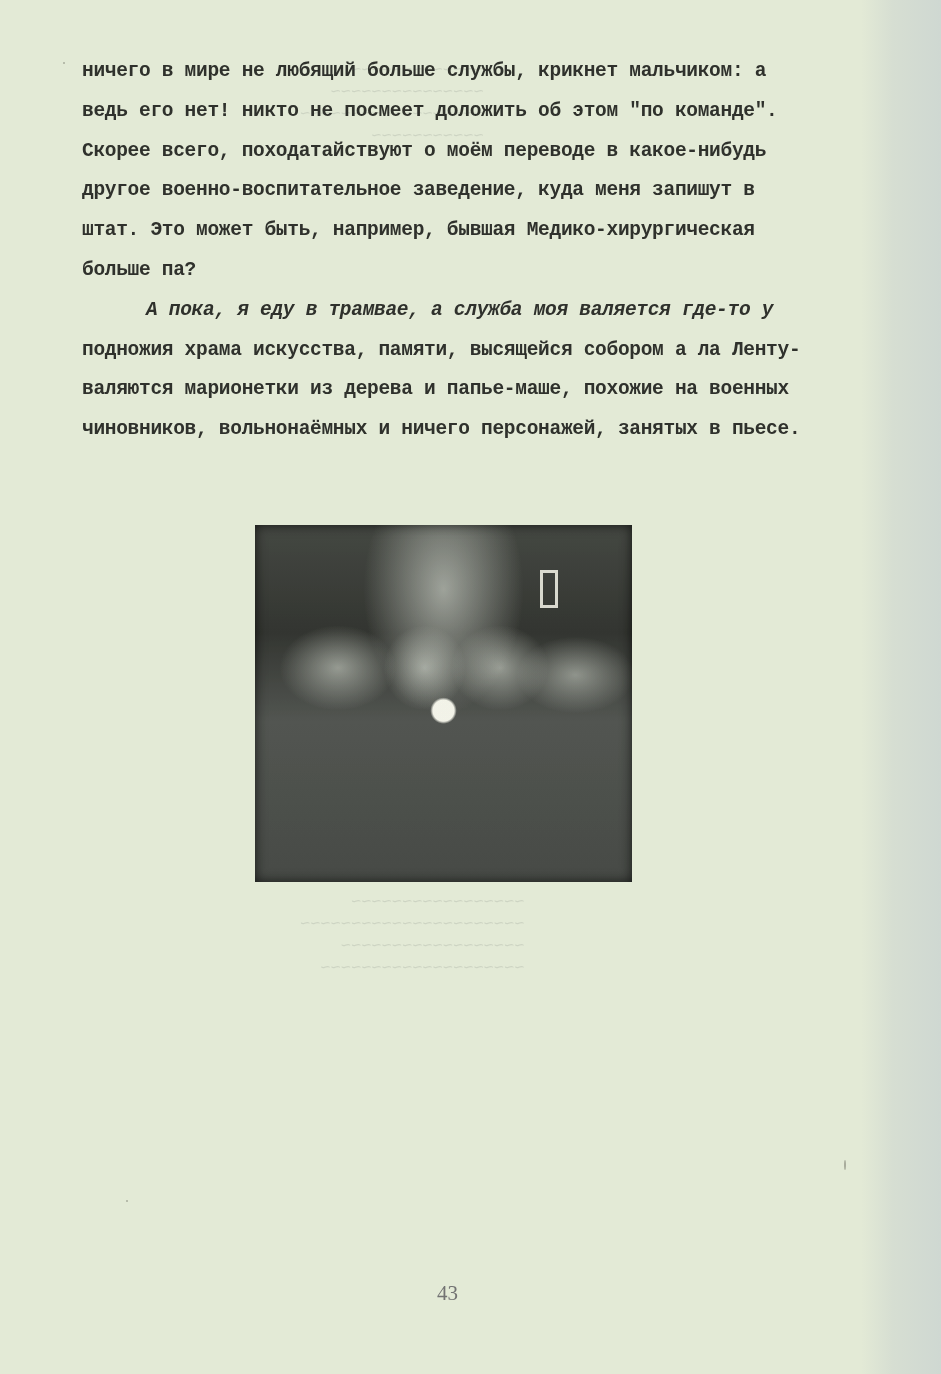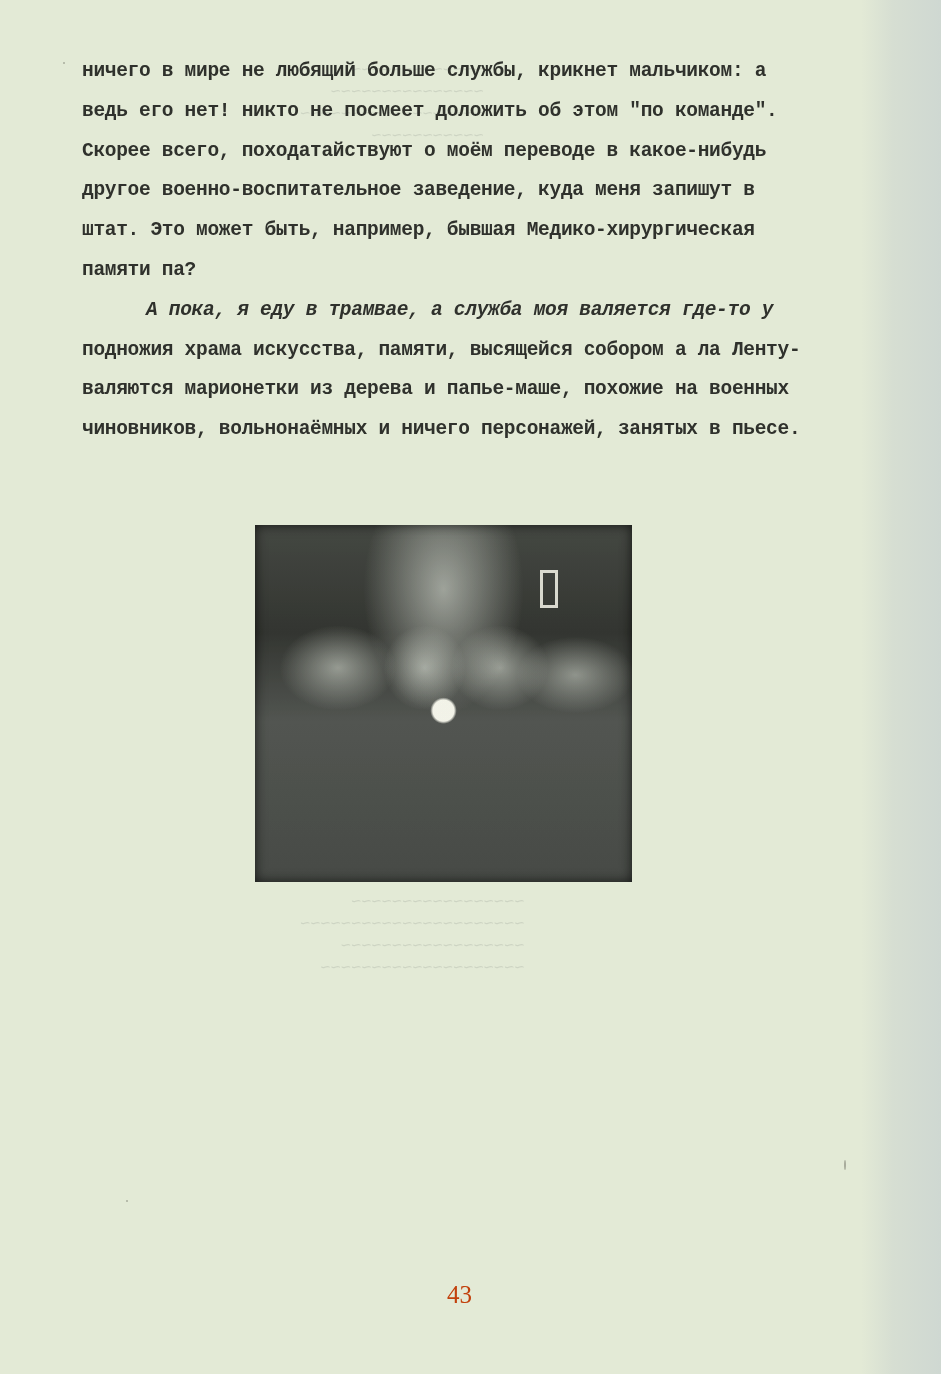--- a/index.html
+++ b/index.html
@@ -71,25 +71,25 @@
       position: absolute;
       left: 285px;
       top: 45px;
       width: 18px;
       height: 38px;
       border: 3px solid rgba(235,235,225,0.85);
       box-sizing: border-box;
     }
     .page-number {
       position: absolute;
-      left: 447px;
+      left: 437px;
       top: 1281px;
       font-family: "Liberation Serif", "DejaVu Serif", serif;
-      font-size: 25px;
-      color: #c2410c;
+      font-size: 21px;
+      color: #737373;
     }
     .speck {
       position: absolute;
       width: 2px;
       height: 2px;
       background: rgba(80,80,70,0.4);
       border-radius: 50%;
     }
   </style>
 </head>
@@ -107,21 +107,21 @@
 ~~~~~~~~~~~~~~~~~~
 ~~~~~~~~~~~~~~~~~~~~</div>
 
 <div class="text-block">
   <div class="paragraph">
     <div class="line">ничего в мире не любящий больше службы, крикнет мальчиком: а</div>
     <div class="line">ведь его нет! никто не посмеет доложить об этом "по команде".</div>
     <div class="line">Скорее всего, походатайствуют о моём переводе в какое-нибудь</div>
     <div class="line">другое военно-воспитательное заведение, куда меня запишут в</div>
     <div class="line">штат. Это может быть, например, бывшая Медико-хирургическая</div>
-    <div class="line">памяти па?</div>
+    <div class="line">больше па?</div>
   </div>
   <div class="paragraph">
     <div class="line indent">А пока, я еду в трамвае, а служба моя валяется где-то у</div>
     <div class="line">подножия храма искусства, памяти, высящейся собором а ла Ленту-</div>
     <div class="line">валяются марионетки из дерева и папье-маше, похожие на военных</div>
     <div class="line">чиновников, вольнонаёмных и ничего персонажей, занятых в пьесе.</div>
   </div>
 </div>
 
 <div class="photo">

